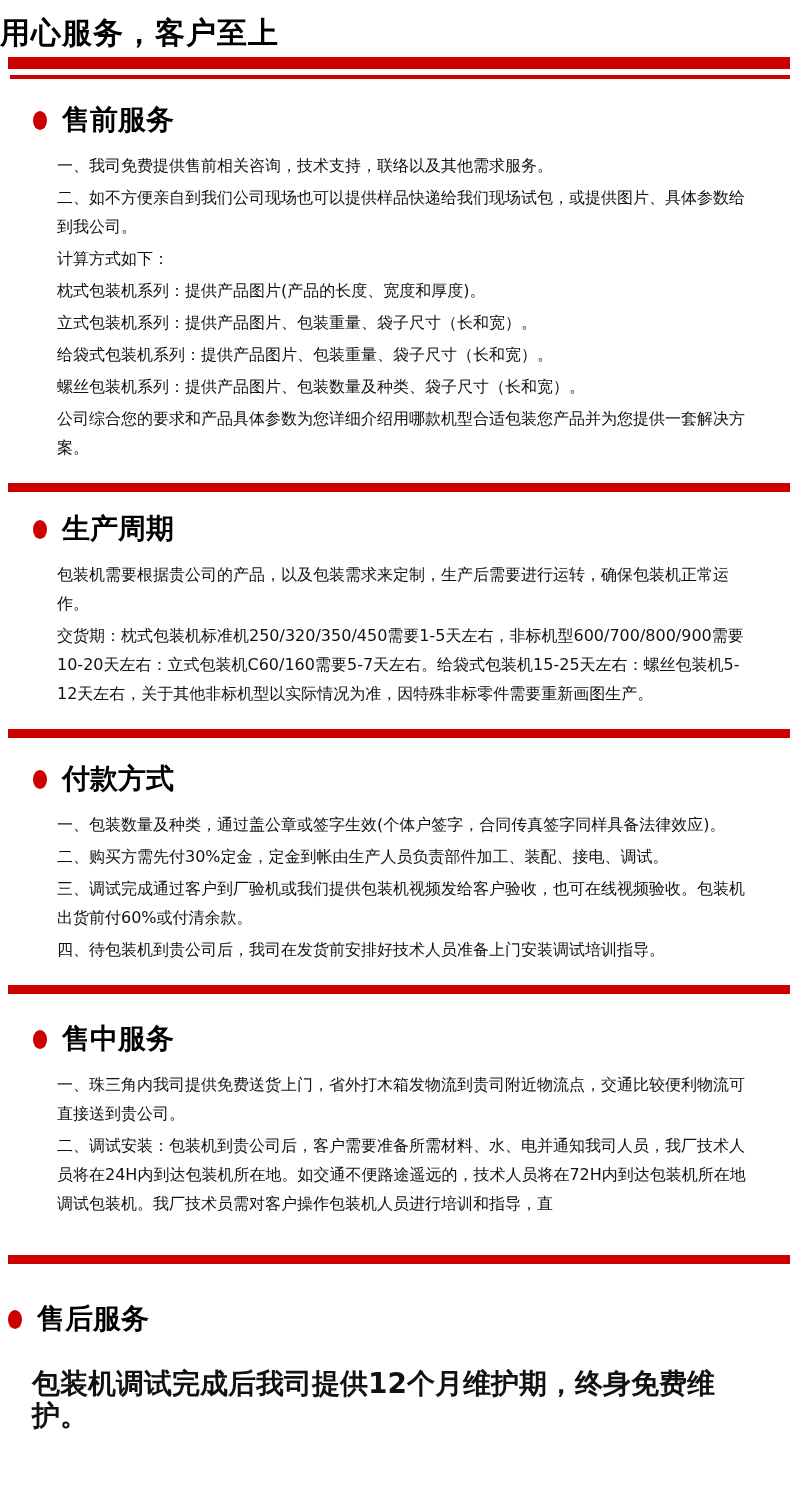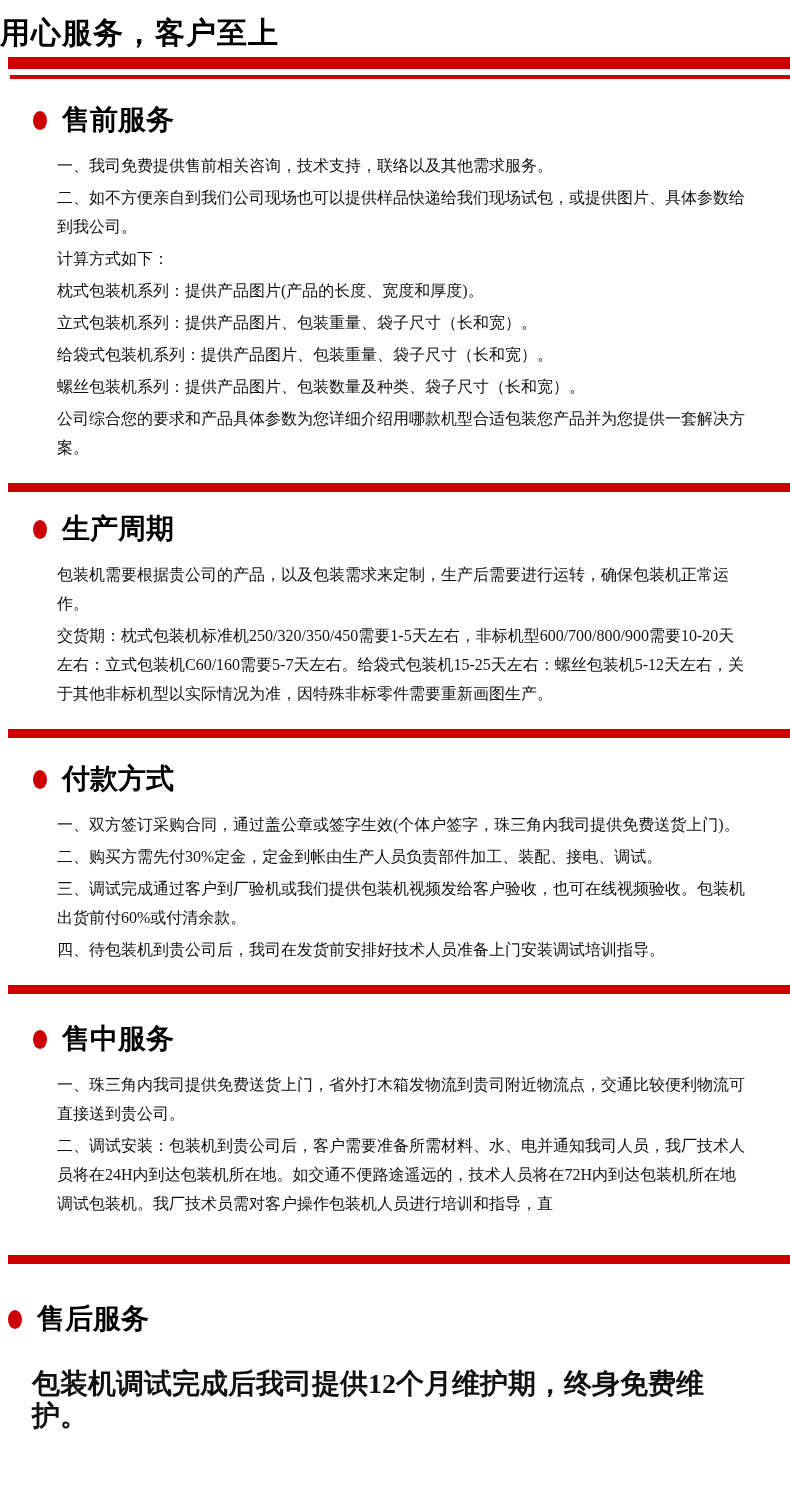--- a/index.html
+++ b/index.html
@@ -58,21 +58,21 @@
     margin: 0;
     line-height: 38px;
     text-align: right;
   }
   .sec-body {
     margin: 12px 0 0 24px;
     font-size: 16px;
     line-height: 29px;
     color: #111111;
   }
-  .sec-body p { margin: 0 0 3px 0; font-family: Liberation Serif, serif; }
+  .sec-body p { margin: 0 0 3px 0; }
   
   .sec-body.big {
     margin-top: 30px;
     font-size: 28px;
     font-weight: bold;
     line-height: 32px;
   }
   
   #section-production { padding-top: 18px; }
   #section-payment    { }
@@ -119,21 +119,21 @@
 </section>
 
 <div class="divider"></div>
 
 <section class="svc" id="section-payment">
   <div class="sec-title-row">
     <span class="dot"></span>
     <h2 class="sec-title">付款方式</h2>
   </div>
   <div class="sec-body">
-    <p>一、双方签订采购合同，通过盖公章或签字生效(个体户签字，珠三角内我司提供免费送货上门)。</p>
+    <p>一、包装数量及种类，通过盖公章或签字生效(个体户签字，合同传真签字同样具备法律效应)。</p>
     <p>二、购买方需先付30%定金，定金到帐由生产人员负责部件加工、装配、接电、调试。</p>
     <p>三、调试完成通过客户到厂验机或我们提供包装机视频发给客户验收，也可在线视频验收。包装机出货前付60%或付清余款。</p>
     <p>四、待包装机到贵公司后，我司在发货前安排好技术人员准备上门安装调试培训指导。</p>
   </div>
 </section>
 
 <div class="divider"></div>
 
 <section class="svc" id="section-in-sale">
   <div class="sec-title-row">

